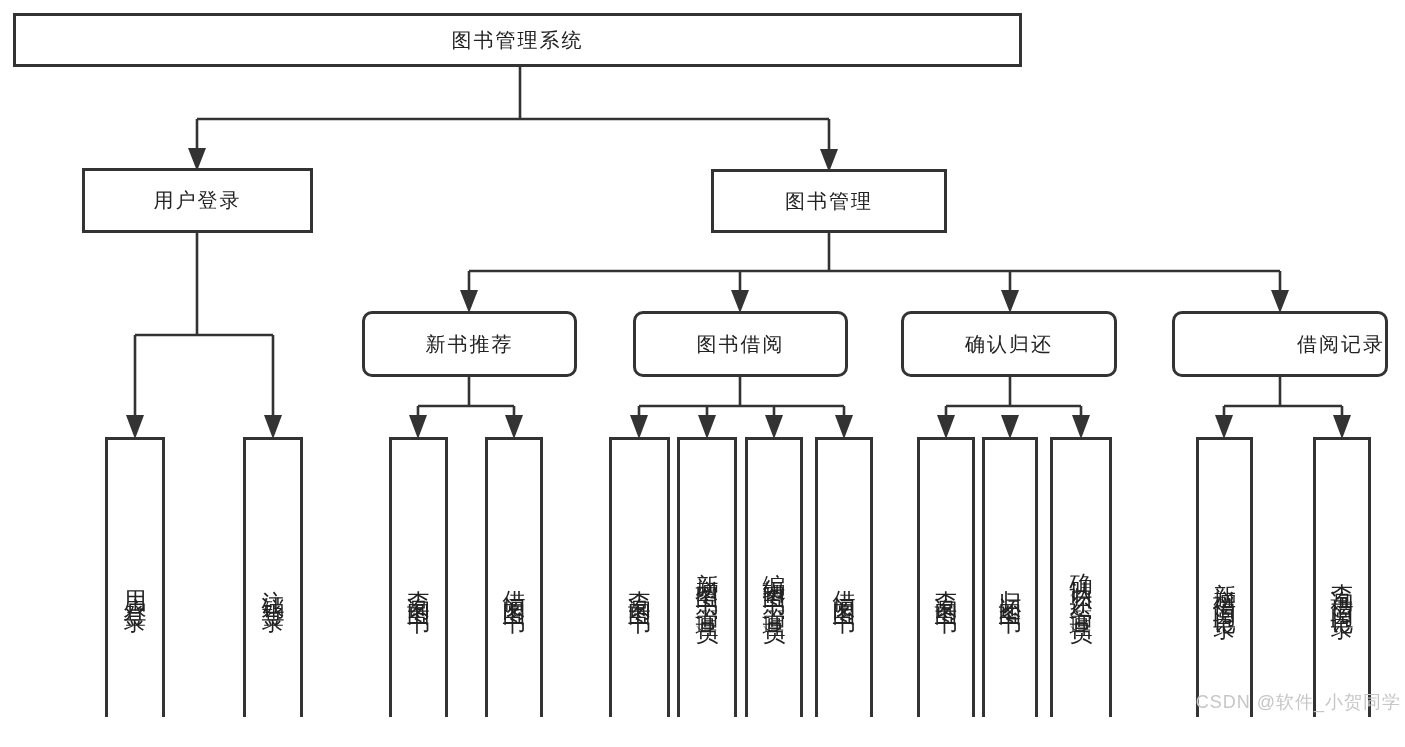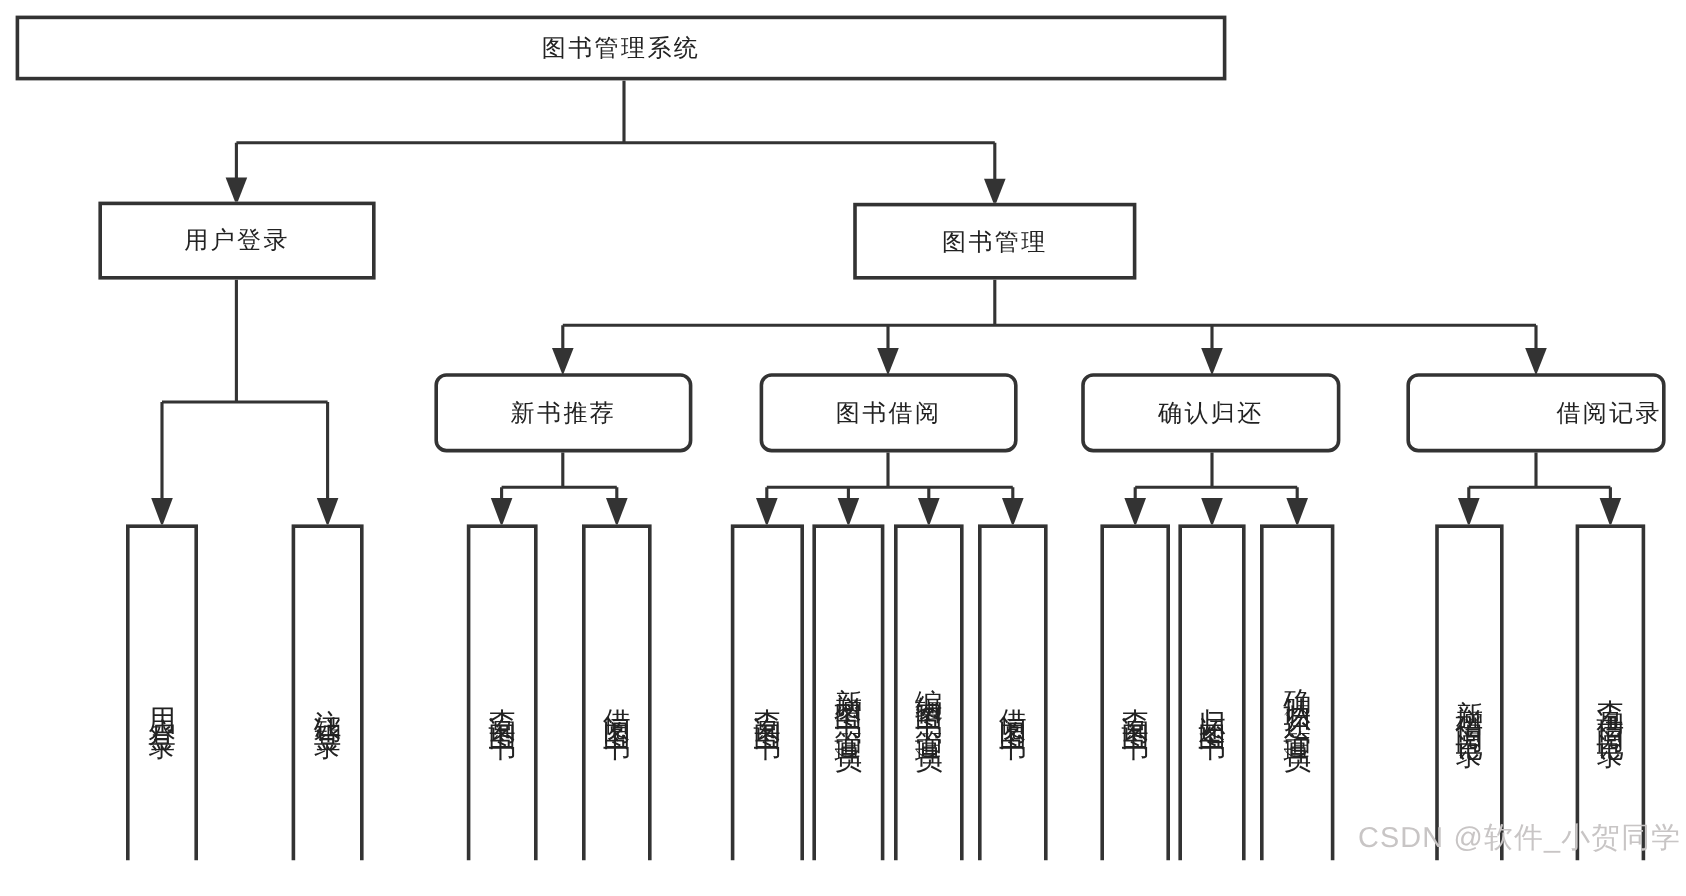--- a/index.html
+++ b/index.html
@@ -69,21 +69,21 @@
   .leaf8  { left: 815px;  width: 58px; }
   .leaf9  { left: 917px;  width: 58px; }
   .leaf10 { left: 982px;  width: 56px; }
   .leaf11 { left: 1050px; width: 62px; }
   .leaf12 { left: 1196px; width: 57px; }
   .leaf13 { left: 1313px; width: 58px; }
   .watermark {
     position: absolute;
     right: 4px;
     bottom: 3px;
-    font-size: 24px;
+    font-size: 18px;
     letter-spacing: 1px;
     color: var(--watermark);
     white-space: nowrap;
   }
 </style>
 </head>
 <body>
 
 <div class="canvas">
 

